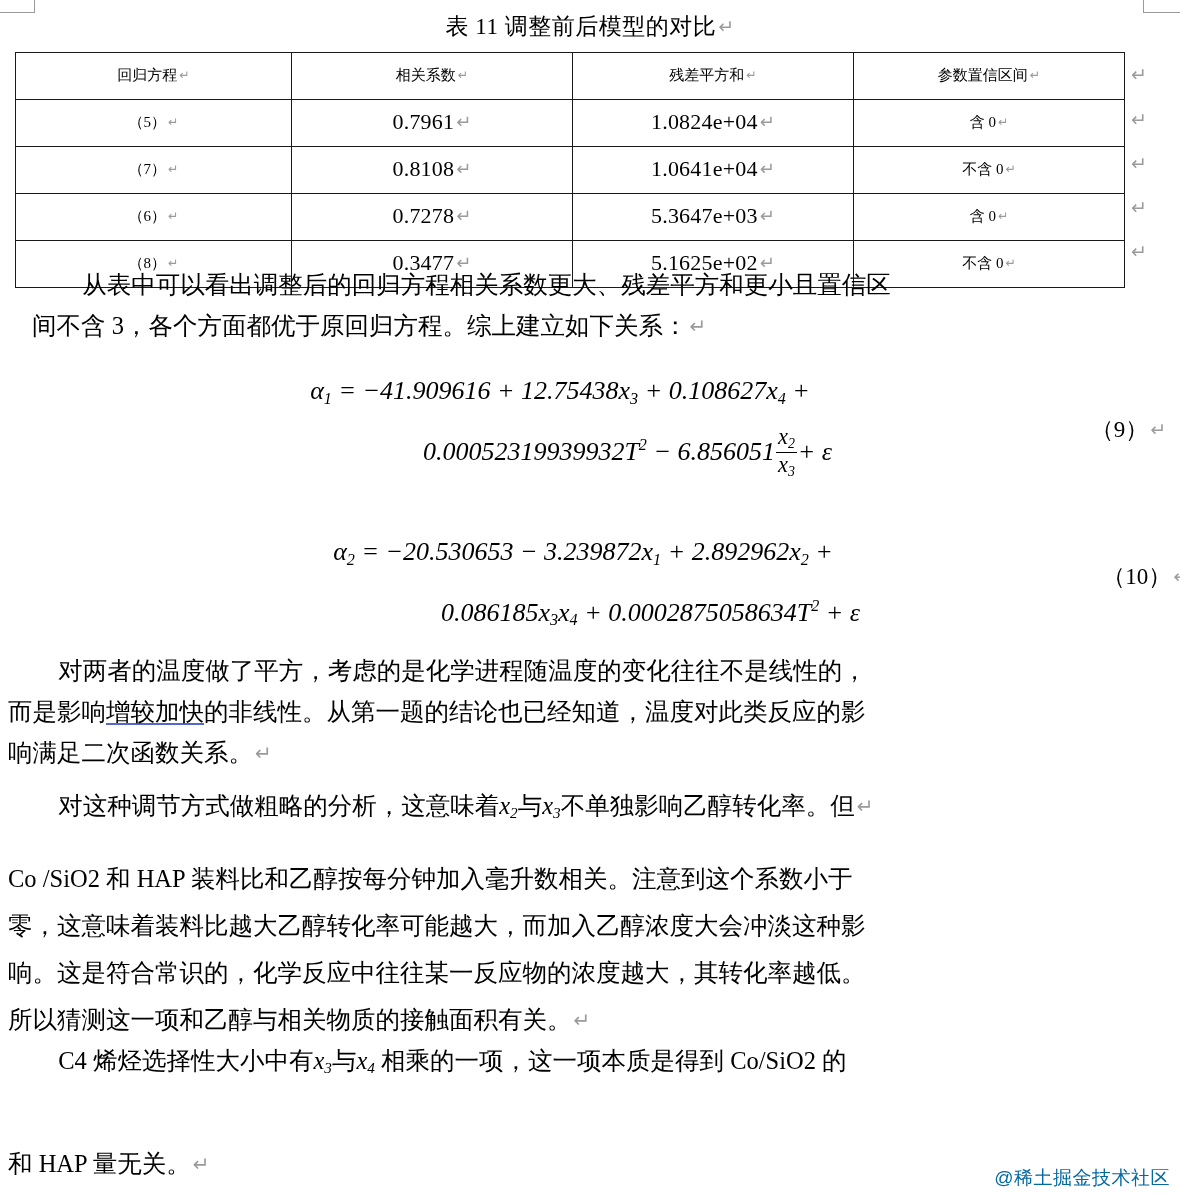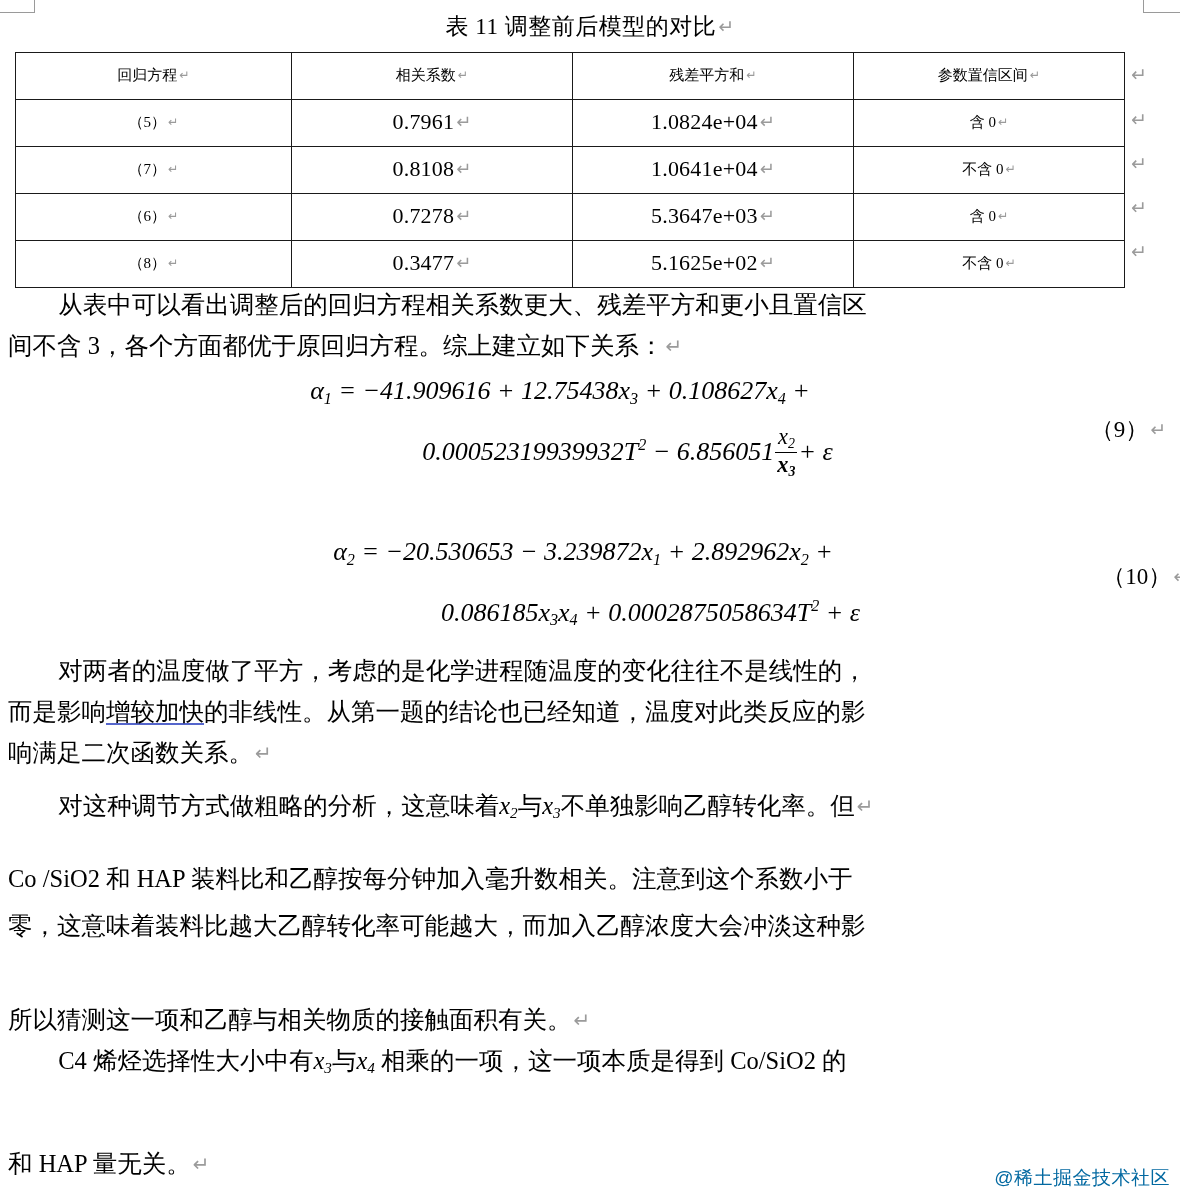--- a/index.html
+++ b/index.html
@@ -132,21 +132,21 @@
     display: inline-block;
     vertical-align: middle;
     text-align: center;
     font-size: 0.86em;
     line-height: 1.02;
     margin: 0 1px;
     position: relative;
     top: -1px;
   }
   .frac .nu { display: block; padding: 0 2px 1px 2px; }
-  .frac .de { display: block; padding: 1px 2px 0 2px; border-top: 1.4px solid #000; font-weight: bold; }
+  .frac .de { display: block; padding: 1px 2px 0 2px; border-top: 1.4px solid #000; }
   sup.p { font-size: 0.62em; vertical-align: 0.62em; font-style: italic; }
 
   
   .watermark {
     position: absolute;
     right: 10px;
     bottom: 6px;
     font-size: 19px;
     color: #0369a1;
     font-family: "Liberation Sans", "DejaVu Sans", sans-serif;
@@ -201,21 +201,21 @@
 </table>
 
 <div class="row-marks">
   <div>↵</div>
   <div>↵</div>
   <div>↵</div>
   <div>↵</div>
   <div>↵</div>
 </div>
 
-<div class="para" style="top:284px;">
+<div class="para" style="top:264px;margin-left:24px;">
   <span class="indent"></span><span>从表中可以看出调整后的回归方程相关系数更大、残差平方和更小且置信区</span><br>
   <span>间不含 3，各个方面都优于原回归方程。综上建立如下关系：</span><span class="pilcrow">↵</span>
 </div>
 
 <div class="eq-block" style="top:368px;">
   <div class="eq-rows">
     <div class="eq-line l1">
       <span class="mi">α</span><sub class="s">1</sub>
       <span>= −41.909616 + 12.75438</span><span class="mi">x</span><sub class="s">3</sub>
       <span>+ 0.108627</span><span class="mi">x</span><sub class="s">4</sub>
@@ -256,21 +256,21 @@
   <span>响满足二次函数关系。</span><span class="pilcrow">↵</span>
 </div>
 
 <div class="para" style="top:785px;">
   <span class="indent"></span><span>对这种调节方式做粗略的分析，这意味着</span><span class="mi">x</span><sub class="s">2</sub><span>与</span><span class="mi">x</span><sub class="s">3</sub><span>不单独影响乙醇转化率。但</span><span class="pilcrow">↵</span>
 </div>
 
 <div class="para" style="top:855px; line-height:47px;">
   <span>Co /SiO2  和 HAP 装料比和乙醇按每分钟加入毫升数相关。注意到这个系数小于</span><br>
   <span>零，这意味着装料比越大乙醇转化率可能越大，而加入乙醇浓度大会冲淡这种影</span><br>
-  <br>
+  <span>响。这是符合常识的，化学反应中往往某一反应物的浓度越大，其转化率越低。</span><br>
   <span>所以猜测这一项和乙醇与相关物质的接触面积有关。</span><span class="pilcrow">↵</span>
 </div>
 
 <div class="para" style="top:1037px; line-height:48px;">
   <span class="indent"></span><span>C4 烯烃选择性大小中有</span><span class="mi">x</span><sub class="s">3</sub><span>与</span><span class="mi">x</span><sub class="s">4</sub> <span>相乘的一项，这一项本质是得到 Co/SiO2 的</span><br>
   <br>
   <span>和 HAP 量无关。</span><span class="pilcrow">↵</span>
 </div>
 
 <div class="watermark">@稀土掘金技术社区</div>

